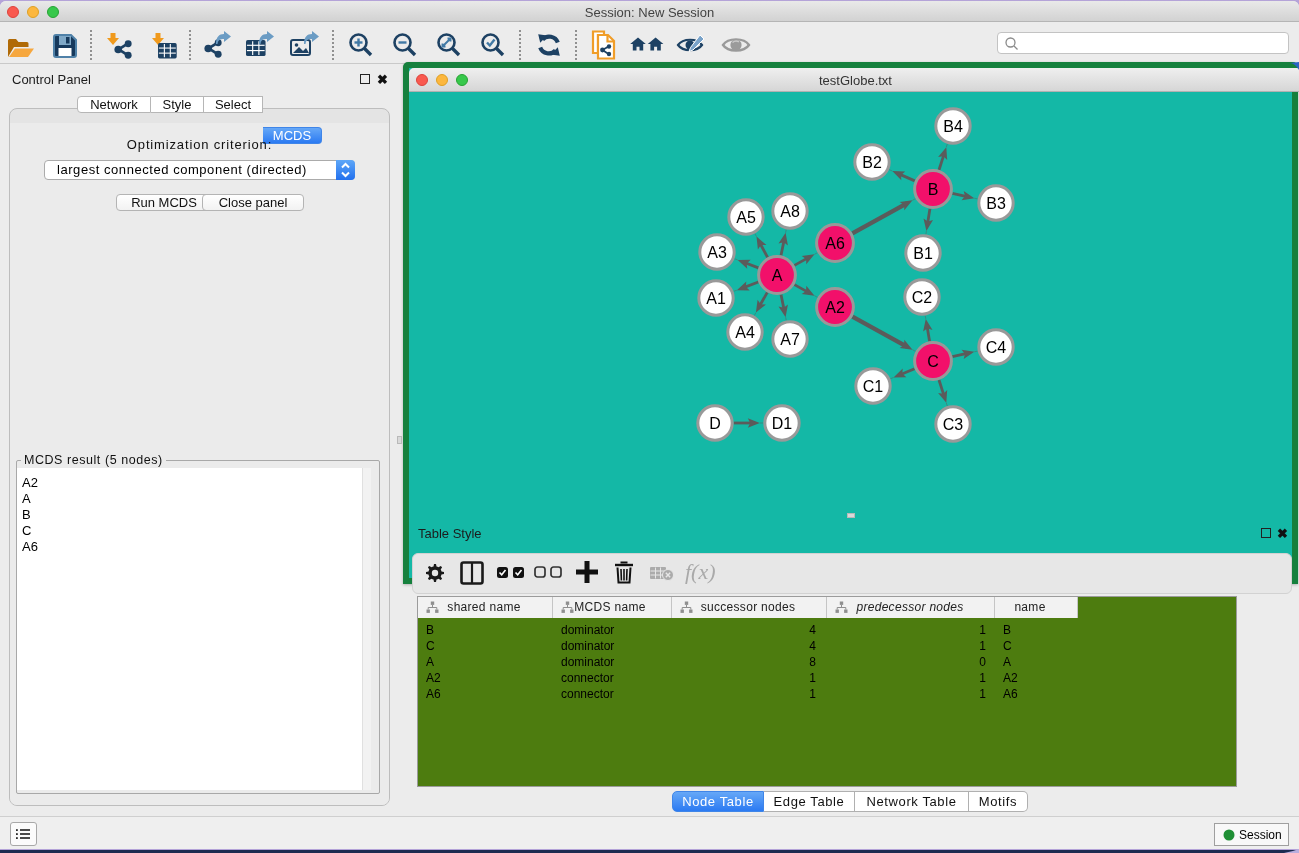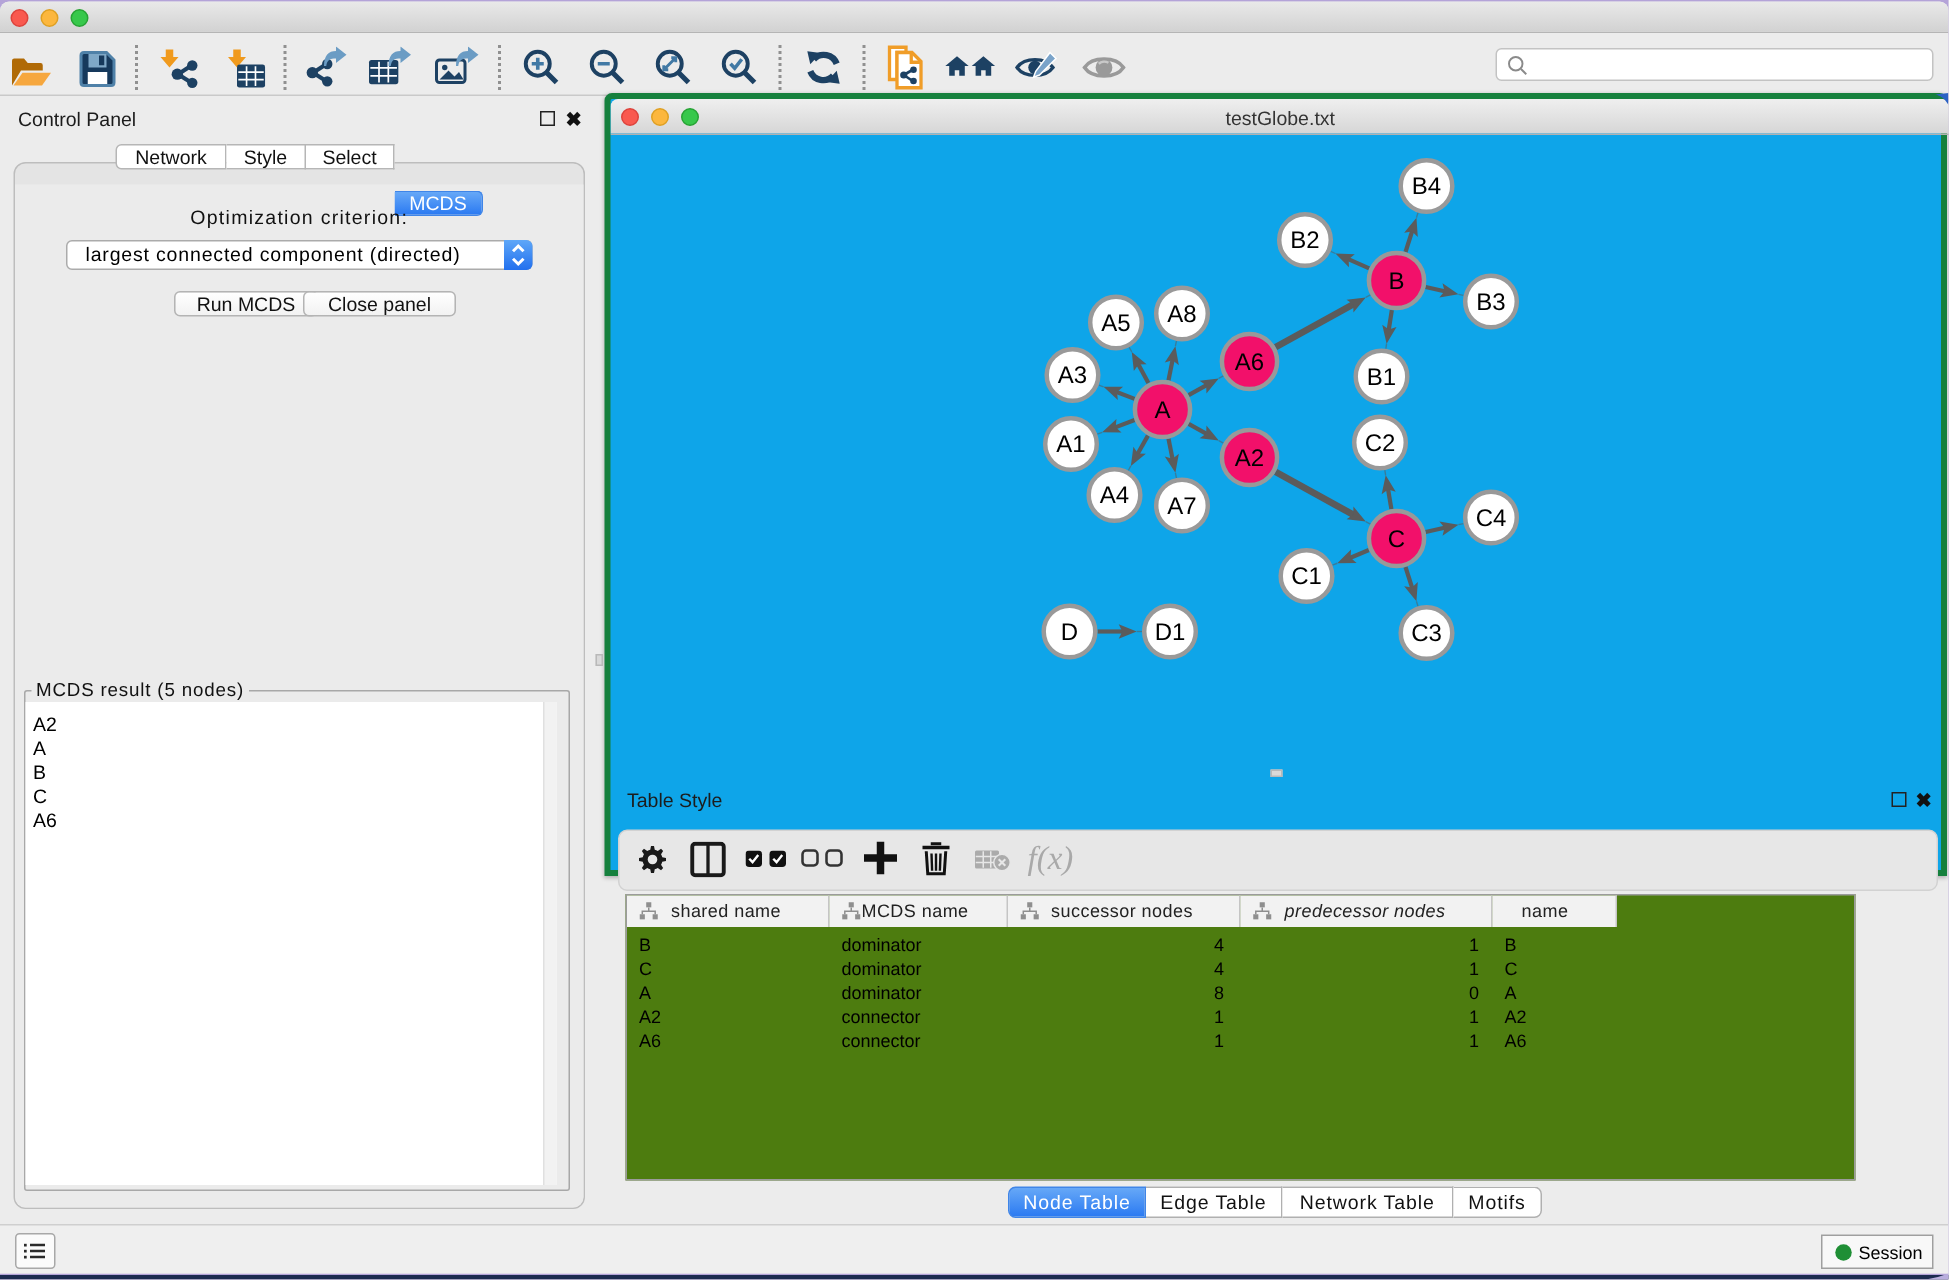--- a/index.html
+++ b/index.html
@@ -28,40 +28,41 @@
 #grp-title { left:21px; top:452px; background:#ebebeb; padding:0 3px; font-size:12.5px; color:#111; letter-spacing:0.55px; }
 #grp-list { left:17px; top:467px; width:354px; height:322px; background:#fff; font-size:13px; color:#000; padding-top:7px; }
 #grp-list div { padding-left:5px; height:16px; line-height:16px; }
 #grp-scroll { left:362px; top:467px; width:9px; height:322px; background:#f2f2f2; border-left:1px solid #e0e0e0; }
 
 #statusbar { left:0; top:815px; width:1299px; height:33px; background:#efefef; border-top:1px solid #cfcfcf; }
 #listbtn { left:10px; top:821px; width:27px; height:24px; border:1px solid #a8a8a8; border-radius:3px; background:#fbfbfb; }
 #membtn { left:1214px; top:822px; width:75px; height:23px; border:1px solid #9f9f9f; background:#f8f8f8; font-size:12px; color:#000; }
 #darkstrip { left:0; top:849px; width:1299px; height:3px; background:#1c2b50; }
 
-#nw { left:403px; top:61px; width:895px; height:522px; background:#0ea5e9; border:4px solid #15803d; border-radius:5px 5px 0 0; box-shadow:0 1px 3px rgba(0,0,0,0.25); }
+#nw { left:403px; top:61px; width:895px; height:522px; background:#14b8a6; border:6px solid #15803d; border-radius:5px 5px 0 0; box-shadow:0 1px 3px rgba(0,0,0,0.25); }
 #nw-tb { left:0px; top:0px; width:893px; height:24px; background:linear-gradient(#efefef,#d6d6d6); border-radius:5px 5px 0 0; border-bottom:1px solid #b1b1b1; }
 #nw-title { width:100%; text-align:center; top:5px; font-size:13px; color:#333; }
 
 #tp-title { left:418px; top:525px; font-size:13px; color:#1c1c1c; }
 #tp-toolbar { left:412px; top:552px; width:880px; height:41px; background:#e7e7e7; border:1px solid #d2d2d2; border-radius:6px; }
 #tbl { left:417px; top:595px; width:820px; height:191px; background:#4d7c0f; border:1px solid #9b9b9b; }
 .hdrcell { top:0px; height:21px; background:#f2f2f2; border-right:1px solid #c5c5c5; font-size:12px; color:#222; letter-spacing:0.3px; }
 .hdrtxt { top:3px; transform:translateX(-50%); white-space:nowrap; }
 .row { font-size:12px; color:#000; height:16px; }
 
 .btab { top:790px; height:21px; background:#fff; border:1px solid #b0b0b0; font-size:13px; color:#111; text-align:center; line-height:19px; letter-spacing:0.6px; }
 </style>
 </head>
 <body>
 <div id="win" class="abs">
   <div id="titlebar" class="abs">
     <div class="tl abs" style="left:7px; background:#f9594f; border:1px solid #dd433c;"></div>
     <div class="tl abs" style="left:27px; background:#fcb73e; border:1px solid #dfa023;"></div>
     <div class="tl abs" style="left:47px; background:#37c84b; border:1px solid #27a334;"></div>
+    <div id="title" class="abs">Session: New Session</div>
   </div>
   <div id="toolbar" class="abs">
     <div class="sep abs" style="left:90px;"></div>
     <div class="sep abs" style="left:189px;"></div>
     <div class="sep abs" style="left:332px;"></div>
     <div class="sep abs" style="left:519px;"></div>
     <div class="sep abs" style="left:575px;"></div>
     <div id="icons-holder" class="abs" style="left:0; top:0;">
         <svg class="abs" style="left:6px; top:8px;" width="28" height="28" viewBox="0 0 28 28">
           <path d="M2 26 L2 9.5 Q2 8 3.5 8 L10 8 L12.5 11 L21 11 Q22.5 11 22.5 12.5 L22.5 16 L8 16 Z" fill="#b06a06"></path>

